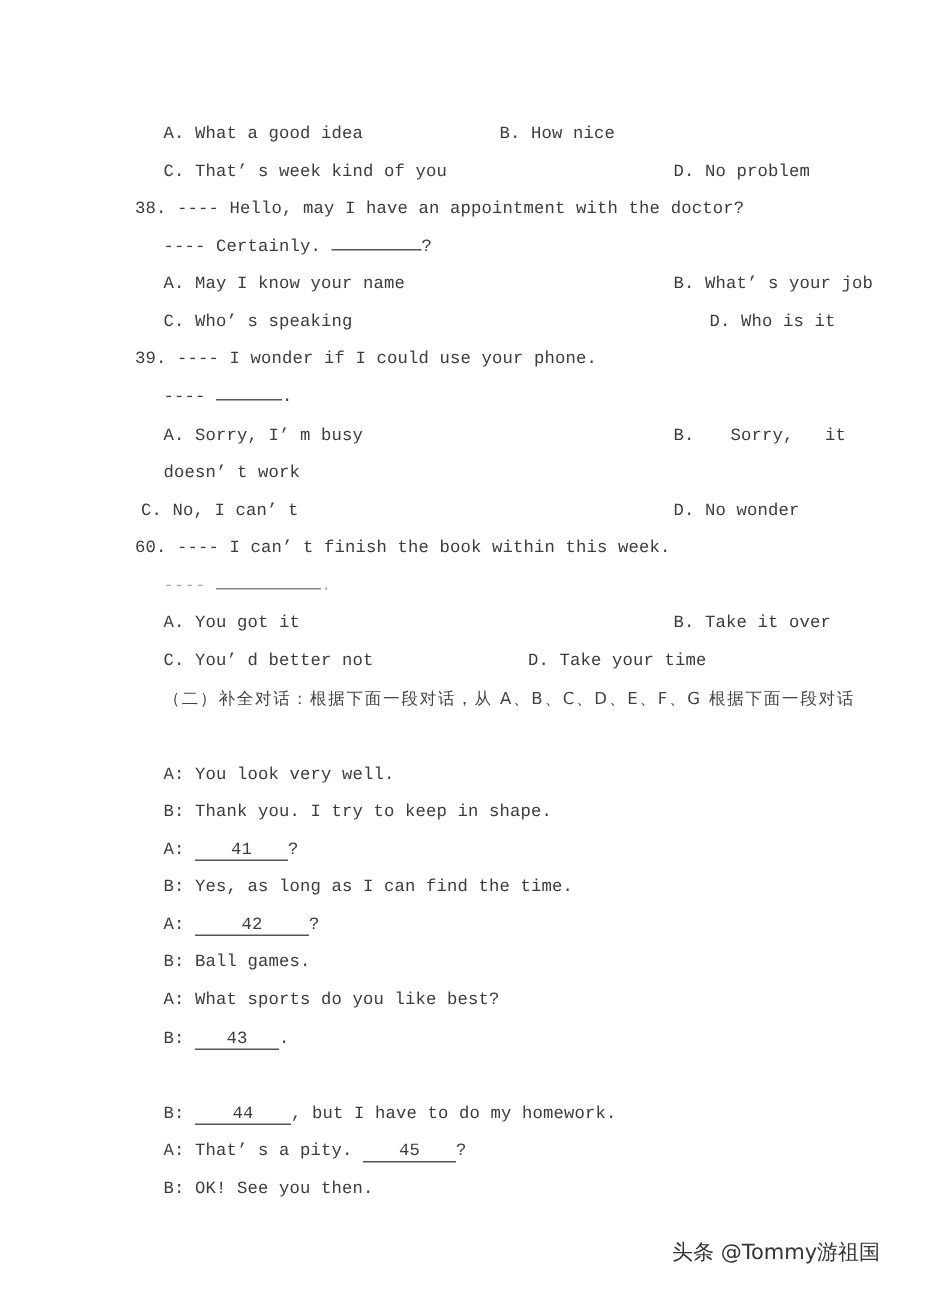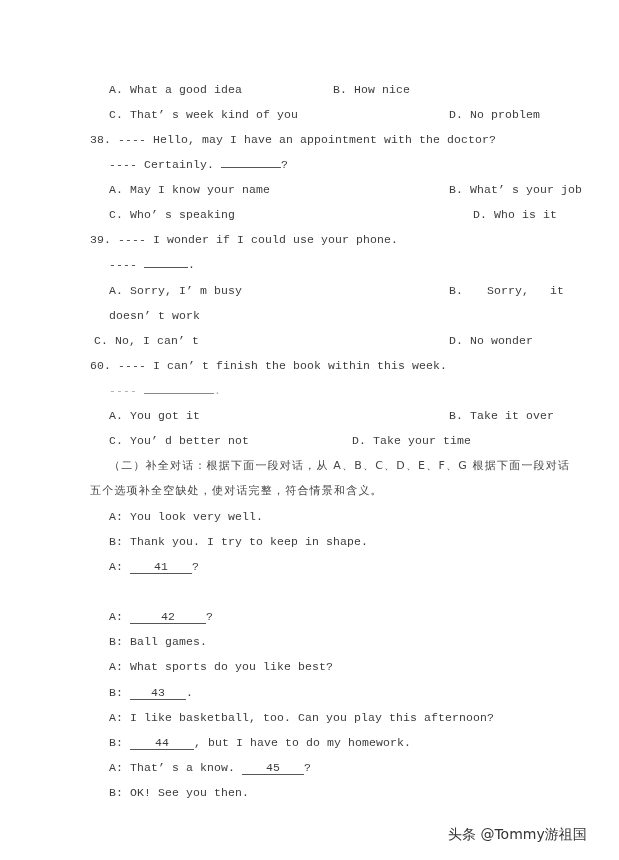--- a/index.html
+++ b/index.html
@@ -80,28 +80,27 @@
   <div class="line" style="left:449px;top:334px;">D. No wonder</div>
 
   <div class="line" style="left:90px;top:359px;"><span>60.</span> <span>---- I can’ t finish the book within this week.</span></div>
   <div class="line" style="left:109px;top:384px;color:#aaa;"><span>----</span> <span class="blank" style="width:70px;border-color:#888;"></span><span>.</span></div>
   <div class="line" style="left:109px;top:409px;">A. You got it</div>
   <div class="line" style="left:449px;top:409px;">B. Take it over</div>
   <div class="line" style="left:109px;top:434px;">C. You’ d better not</div>
   <div class="line" style="left:352px;top:434px;">D. Take your time</div>
 
   <div class="line cn" style="left:109px;top:459px;">（二）补全对话：根据下面一段对话，从 A、B、C、D、E、F、G 根据下面一段对话</div>
-  <div class="line cn" style="left:90px;top:484px;">五个选项补全空缺处，使对话完整，符合情景和含义。</div>
 
   <div class="line" style="left:109px;top:510px;"><span>A:</span> <span>You look very well.</span></div>
   <div class="line" style="left:109px;top:535px;"><span>B:</span> <span>Thank you. I try to keep in shape.</span></div>
   <div class="line" style="left:109px;top:560px;"><span>A:</span> <span class="blank" style="width:62px;">41</span><span>?</span></div>
+  <div class="line" style="left:109px;top:585px;"><span>B:</span> <span>Yes, as long as I can find the time.</span></div>
   <div class="line" style="left:109px;top:610px;"><span>A:</span> <span class="blank" style="width:76px;">42</span><span>?</span></div>
   <div class="line" style="left:109px;top:635px;"><span>B:</span> <span>Ball games.</span></div>
   <div class="line" style="left:109px;top:660px;"><span>A:</span> <span>What sports do you like best?</span></div>
   <div class="line" style="left:109px;top:686px;"><span>B:</span> <span class="blank" style="width:56px;">43</span><span>.</span></div>
-  <div class="line" style="left:109px;top:711px;"><span>A:</span> <span>I like basketball, too. Can you play this afternoon?</span></div>
   <div class="line" style="left:109px;top:736px;"><span>B:</span> <span class="blank" style="width:64px;">44</span><span>, but I have to do my homework.</span></div>
-  <div class="line" style="left:109px;top:761px;"><span>A:</span> <span>That’ s a know.</span> <span class="blank" style="width:62px;">45</span><span>?</span></div>
+  <div class="line" style="left:109px;top:761px;"><span>A:</span> <span>That’ s a pity.</span> <span class="blank" style="width:62px;">45</span><span>?</span></div>
   <div class="line" style="left:109px;top:786px;"><span>B:</span> <span>OK! See you then.</span></div>
 
   <div class="watermark">头条 @Tommy游祖国</div>
 </div>
 
 </body></html>

